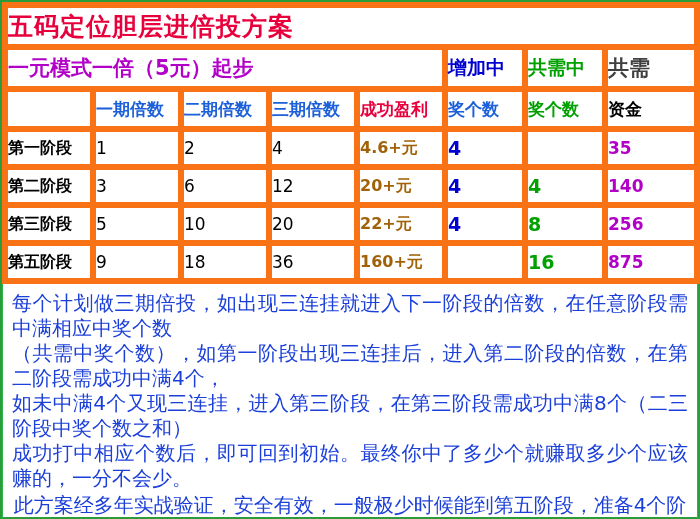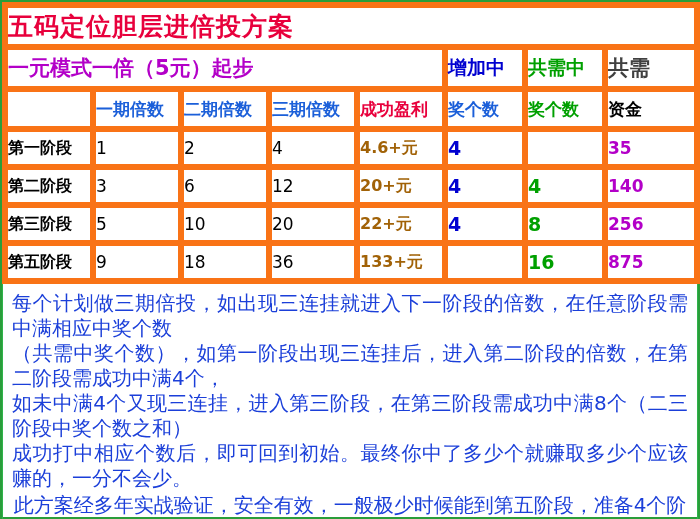--- a/index.html
+++ b/index.html
@@ -190,21 +190,21 @@
       <td class="need">8</td>
       <td class="cap">256</td>
     </tr>
 
 
     <tr>
       <td class="stage">第五阶段</td>
       <td class="num">9</td>
       <td class="num">18</td>
       <td class="num">36</td>
-      <td class="profit">133+元</td>
+      <td class="profit">160+元</td>
       <td class="add"></td>
       <td class="need">16</td>
       <td class="cap">875</td>
     </tr>
   </tbody>
     </table>
 
   <div class="note">
     <p>每个计划做三期倍投，如出现三连挂就进入下一阶段的倍数，在任意阶段需中满相应中奖个数</p>
     <p>（共需中奖个数），如第一阶段出现三连挂后，进入第二阶段的倍数，在第二阶段需成功中满4个，</p>

